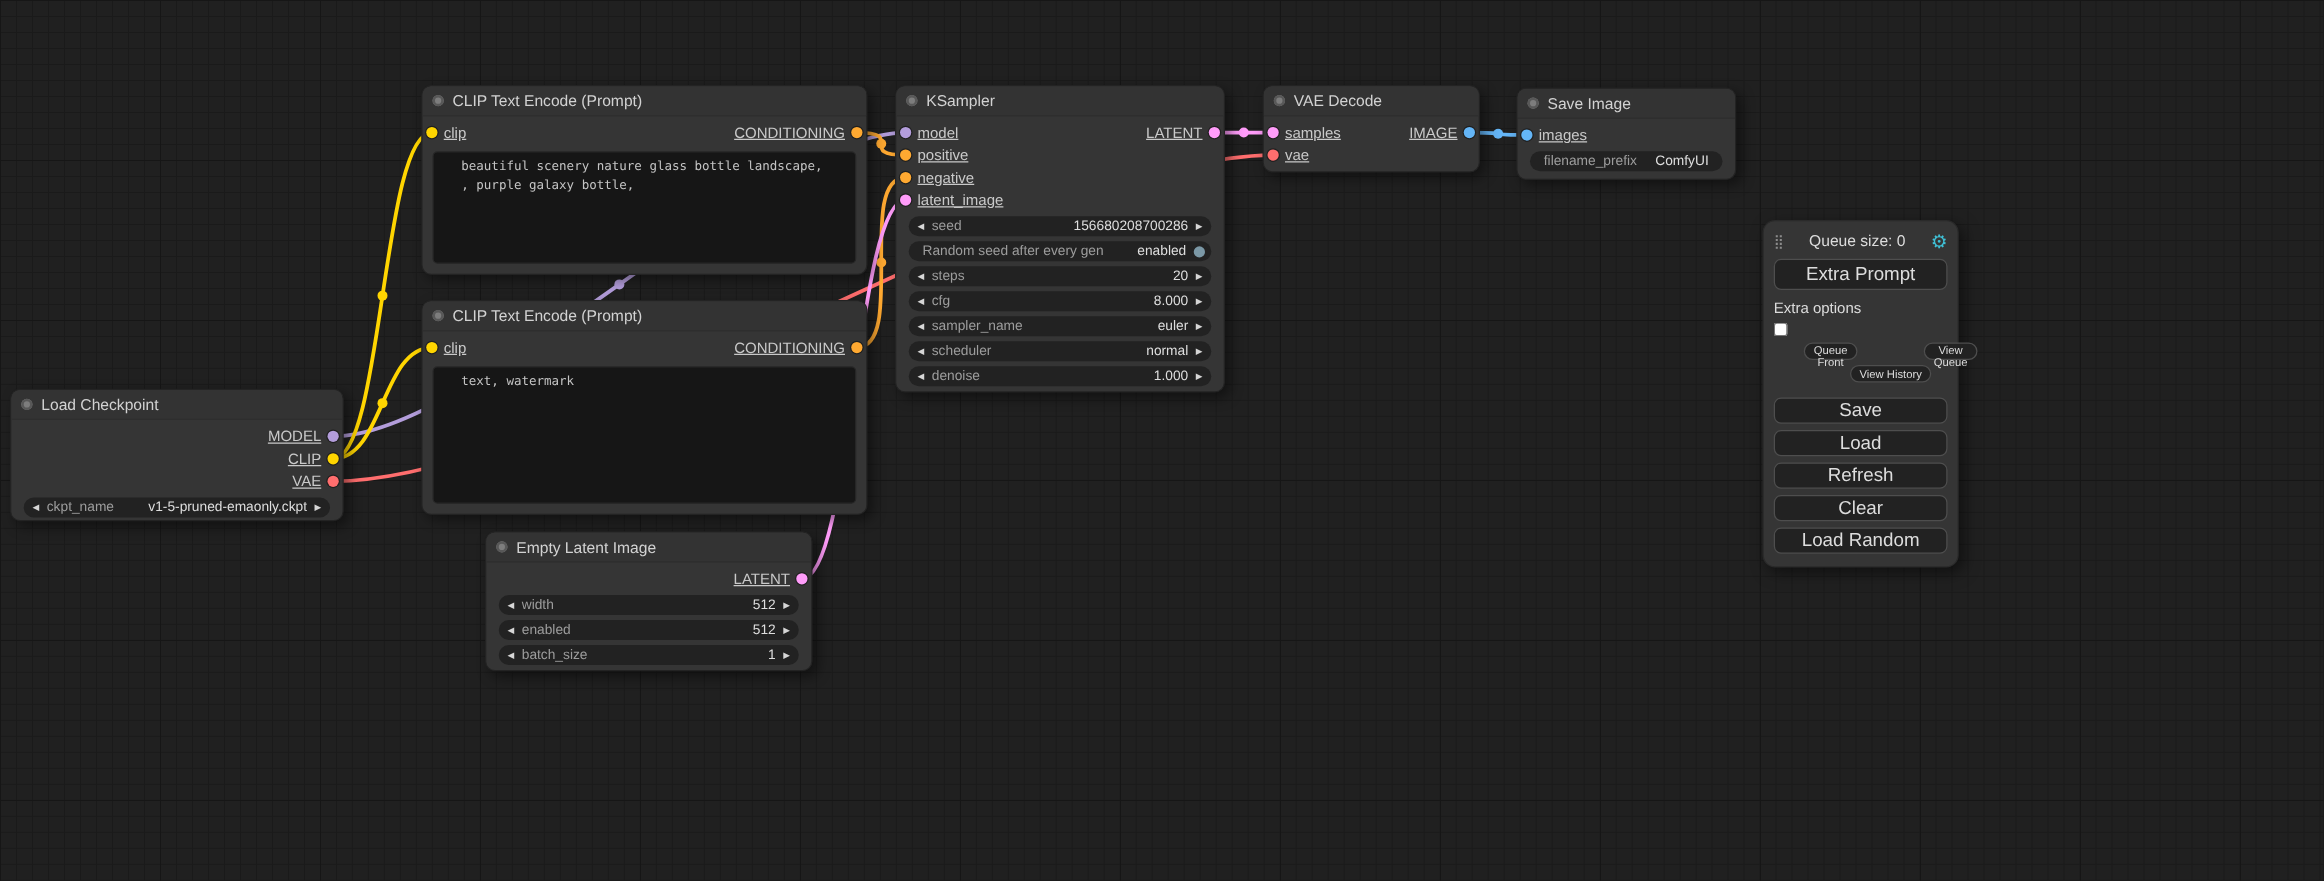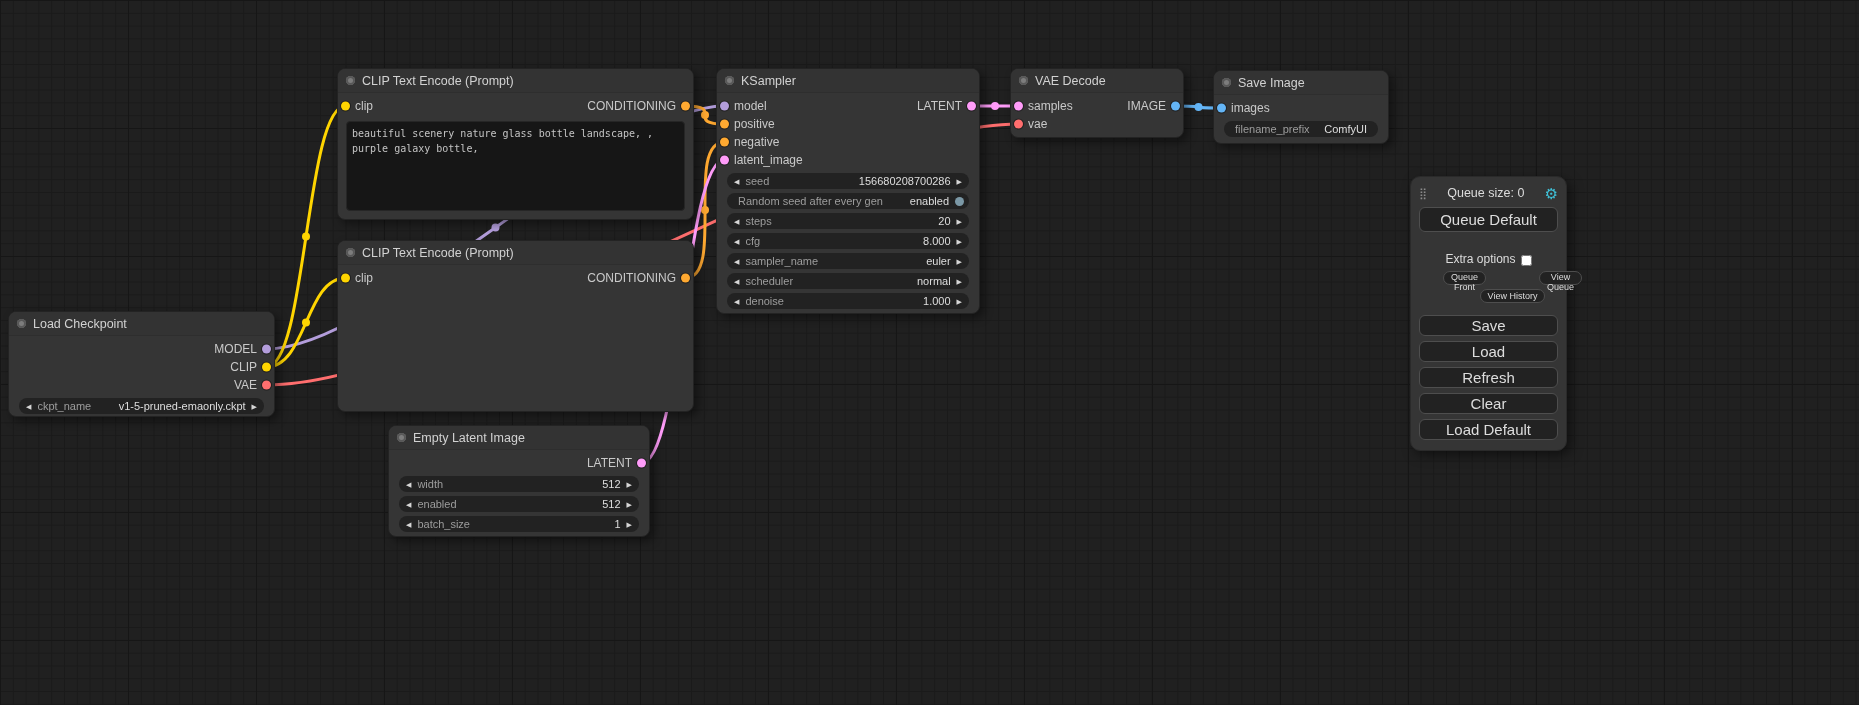--- a/index.html
+++ b/index.html
@@ -18,51 +18,51 @@
   .node {
     position:absolute; z-index:2; background:#353535;
     border:1px solid #232323; border-radius:8px;
     box-shadow:4px 4px 10px rgba(0,0,0,.45);
     display:flex; flex-direction:column; overflow:hidden;
   }
   .node-title { flex:0 0 24px; height:24px; display:flex; align-items:center; background:#333333; border-bottom:1px solid #2e2e2e; }
   .collapse-dot { width:9px; height:9px; border-radius:50%; background:#7d7d7d; box-shadow:inset 0 0 0 2px #585858; margin:0 7px 0 8px; flex:0 0 9px; }
   .title-text { font-size:12.5px; color:#d2d2d2; white-space:nowrap; }
   .node-body { flex:1; display:flex; flex-direction:column; padding-top:4px; }
-  .slot-row { position:relative; flex:0 0 18px; height:18px; display:flex; align-items:center; font-size:12px; color:#c9c9c9; }
+  .slot-row { position:relative; flex:0 0 18px; height:18px; display:flex; align-items:center; font-size:12px; color:#c9c9c9;text-decoration:underline; }
   .port { position:absolute; top:50%; transform:translateY(-50%); width:9px; height:9px; border-radius:50%; background:#888; box-shadow:0 0 0 1px rgba(0,0,0,.4); }
   .port.in { left:3px; }
   .port.out { right:3px; }
   .lab-in { margin-left:17px; white-space:nowrap; }
   .lab-out { margin-left:auto; margin-right:17px; white-space:nowrap; }
   .widget { flex:0 0 16px; height:16px; display:flex; align-items:center; background:#222222; border-radius:8px; margin:4px 10px 0; padding:0 5px; font-size:11px; }
   .warrow { color:#d6d6d6; font-size:7px; line-height:1; padding:0 2px; flex:0 0 auto; }
   .wlabel { color:#9d9d9d; margin-left:4px; white-space:nowrap; }
   .wvalue { color:#dedede; margin-left:auto; margin-right:4px; white-space:nowrap; }
   .toggle-dot { width:9px; height:9px; border-radius:50%; background:#7b98a6; margin-left:2px; flex:0 0 9px; }
   .prompt-text {
     flex:1; margin:6px 8px 8px; background:#161616; border:1px solid #262626; border-radius:4px;
-    padding:4px 5px; font-family:"DejaVu Sans Mono", monospace; font-size:10px; line-height:1.5;
+    padding:4px 22px; font-family:"DejaVu Sans Mono", monospace; font-size:10px; line-height:1.5;
     color:#c4c4c4; overflow:hidden; white-space:pre-wrap;
   }
   .menu-panel {
     position:absolute; left:1410px; top:176px; width:157px; z-index:3;
     background:#353535; border:1px solid #2a2a2a; border-radius:10px;
     box-shadow:4px 4px 12px rgba(0,0,0,.5); padding:6px 8px 10px;
     display:flex; flex-direction:column;
   }
   .menu-header { display:flex; align-items:center; height:20px; margin-bottom:4px; }
   .drag-handle { color:#8b8b8b; font-size:11px; cursor:grab; }
   .queue-size { flex:1; text-align:center; font-size:12.5px; color:#dcdcdc; }
   .gear { color:#3fc0d6; font-size:15px; line-height:1; cursor:pointer; }
   .btn { font-family:inherit; background:#222222; border:1px solid #4e4e4e; color:#dddddd; border-radius:6px; cursor:pointer; }
   .btn-big { height:25px; font-size:15px; width:100%; }
   .btn-med { height:21px; font-size:15px; width:100%; margin-top:5px; }
   .btn-small { height:14px; font-size:9px; border-radius:8px; padding:0 7px;margin-left:48px; }
-  .extra-row { display:flex; align-items:flex-end; justify-content:center; gap:5px; margin:20px 0 5px; font-size:12px; color:#dcdcdc; }
+  .extra-row { display:flex; align-items:flex-start; justify-content:center; gap:5px; margin:7px 0 5px; font-size:12px; color:#dcdcdc;flex-direction:column; }
   .extra-row input { width:11px; height:11px; }
   .small-row { display:flex; justify-content:center; gap:5px; margin-bottom:4px; }
   .bottom-group { margin-top:8px; display:flex; flex-direction:column; }
 </style>
 </head>
 <body>
 
 <div id="canvas">
   <svg id="wires" width="1859" height="705">
       <path d="M 266.5 349 C 381 349, 610 106, 724.5 106" fill="none" stroke="#B39DDB" stroke-width="3" stroke-linecap="round"></path>
@@ -133,20 +133,21 @@
       <span class="collapse-dot"></span>
       <span class="title-text">CLIP Text Encode (Prompt)</span>
     </div>
     <div class="node-body">
       <div class="slot-row">
         <span class="port in" style="background: rgb(255, 213, 0);"></span>
         <span class="lab-in">clip</span>
         <span class="lab-out">CONDITIONING</span>
         <span class="port out" style="background: rgb(255, 169, 49);"></span>
       </div>
+      <div class="prompt-text">text, watermark</div>
     </div>
   </div>
 
   <div class="node" style="left:388px;top:425px;width:262px;height:112px">
     <div class="node-title">
       <span class="collapse-dot"></span>
       <span class="title-text">Empty Latent Image</span>
     </div>
     <div class="node-body">
       <div class="slot-row">
@@ -277,33 +278,33 @@
       </div>
     </div>
   </div>
 
   <div class="menu-panel">
     <div class="menu-header">
       <span class="drag-handle">⣿</span>
       <span class="queue-size">Queue size: 0</span>
       <span class="gear">⚙</span>
     </div>
-    <button class="btn btn-big">Queue Default</button>
+    <button class="btn btn-big">Extra Prompt</button>
     <div class="extra-row">
       <span>Extra options</span>
       <input type="checkbox" style="">
     </div>
     <div class="small-row">
       <button class="btn btn-small">Queue Front</button>
       <button class="btn btn-small">View Queue</button>
     </div>
     <div class="small-row">
       <button class="btn btn-small">View History</button>
     </div>
     <div class="bottom-group">
       <button class="btn btn-med" style="margin-top:0">Save</button>
       <button class="btn btn-med">Load</button>
       <button class="btn btn-med">Refresh</button>
       <button class="btn btn-med">Clear</button>
-      <button class="btn btn-med">Load Default</button>
+      <button class="btn btn-med">Load Random</button>
     </div>
   </div>
 </div>
 
 </body></html>

